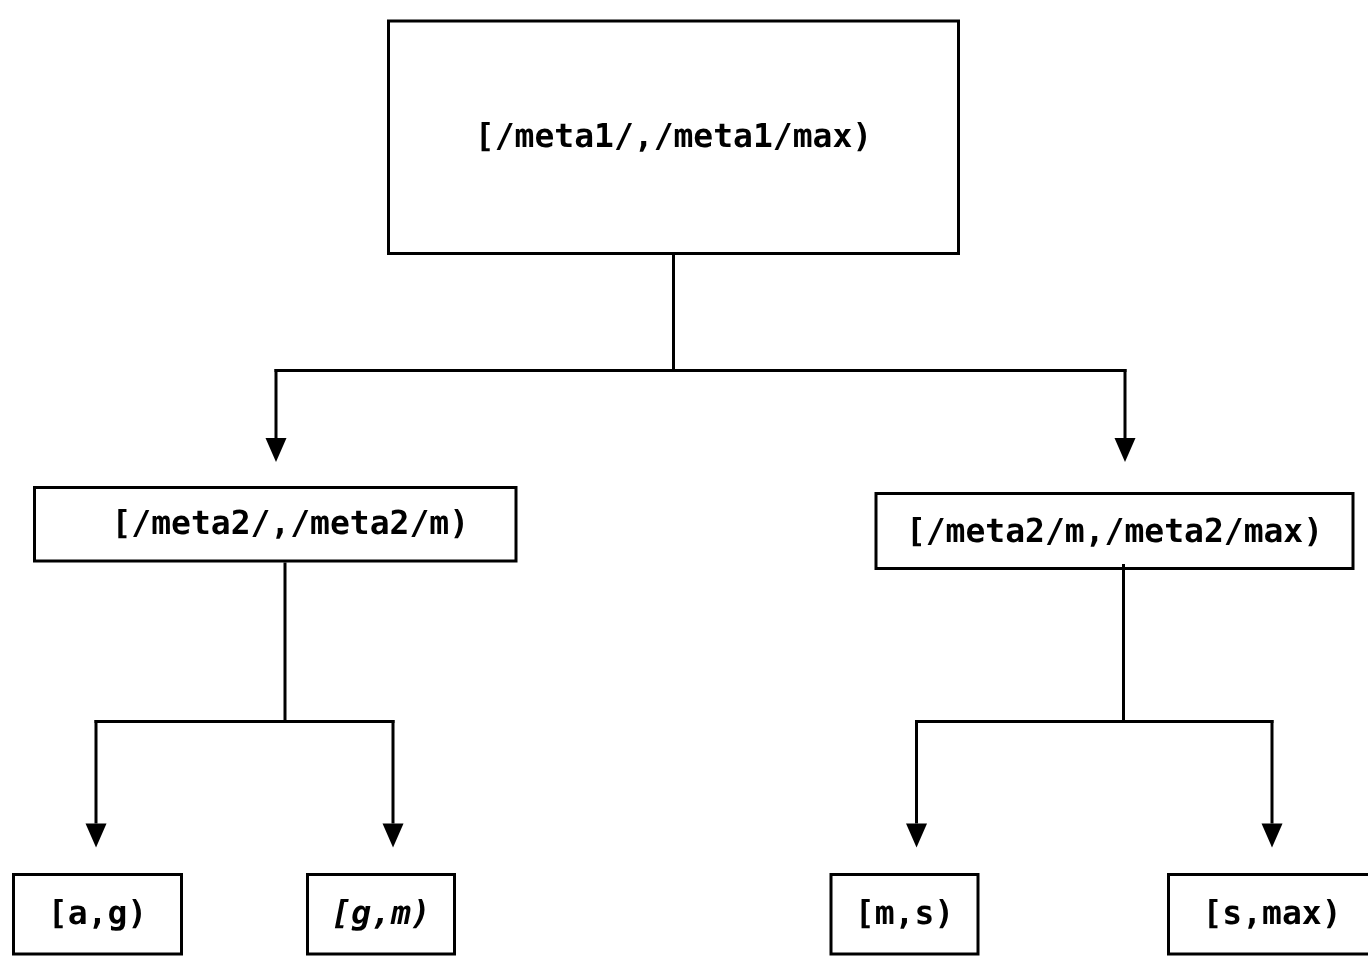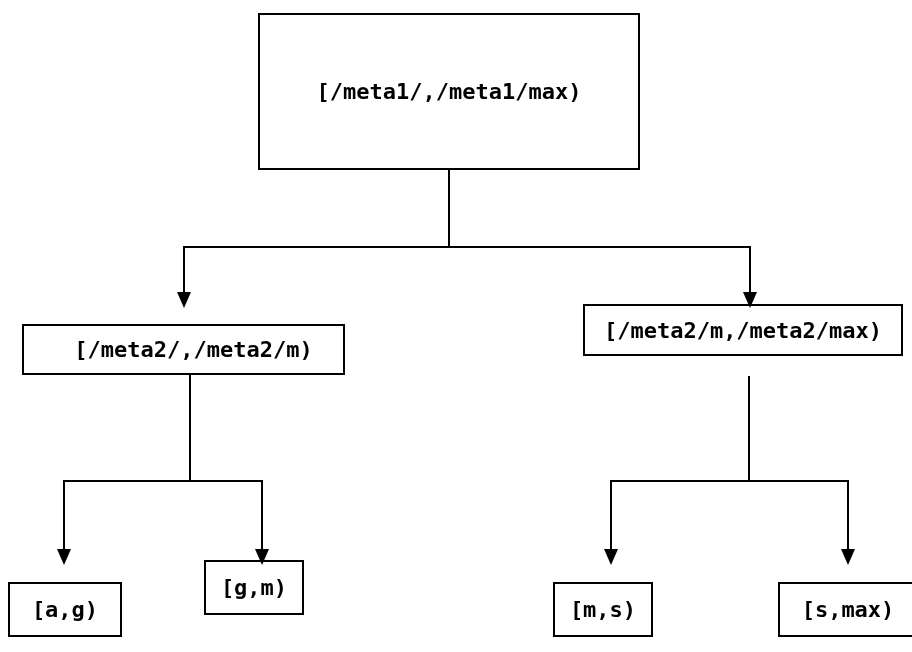--- a/index.html
+++ b/index.html
@@ -43,25 +43,25 @@
 </style>
 </head>
 <body>
 
 <div class="canvas">
 
   <div class="node" style="left:258px; top:13px; width:382px; height:157px;">[/meta1/,/meta1/max)</div>
 
   <div class="node" style="left:22px; top:324px; width:323px; height:51px;padding-left:20px;">[/meta2/,/meta2/m)</div>
 
-  <div class="node" style="left:583px; top:304px; width:320px; height:52px;">[/meta2/m,/meta2/max)</div>
+  <div class="node" style="left:583px; top:328px; width:320px; height:52px;">[/meta2/m,/meta2/max)</div>
 
   <div class="node" style="left:8px; top:582px; width:114px; height:55px;">[a,g)</div>
 
-  <div class="node" style="left:204px; top:560px; width:100px; height:55px;">[g,m)</div>
+  <div class="node" style="left:204px; top:582px; width:100px; height:55px;font-style:italic;">[g,m)</div>
 
   <div class="node" style="left:553px; top:582px; width:100px; height:55px;">[m,s)</div>
 
   <div class="node" style="left:778px; top:582px; width:140px; height:55px;">[s,max)</div>
 
   <div class="line" style="left:448px; top:170px; width:2px; height:77px;"></div>
   <div class="line" style="left:183px; top:246px; width:568px; height:2px;"></div>
   <div class="line" style="left:183px; top:246px; width:2px; height:46px;"></div>
   <div class="line" style="left:749px; top:246px; width:2px; height:46px;"></div>
   <div class="arrowhead" style="left:177px; top:292px;"></div>

